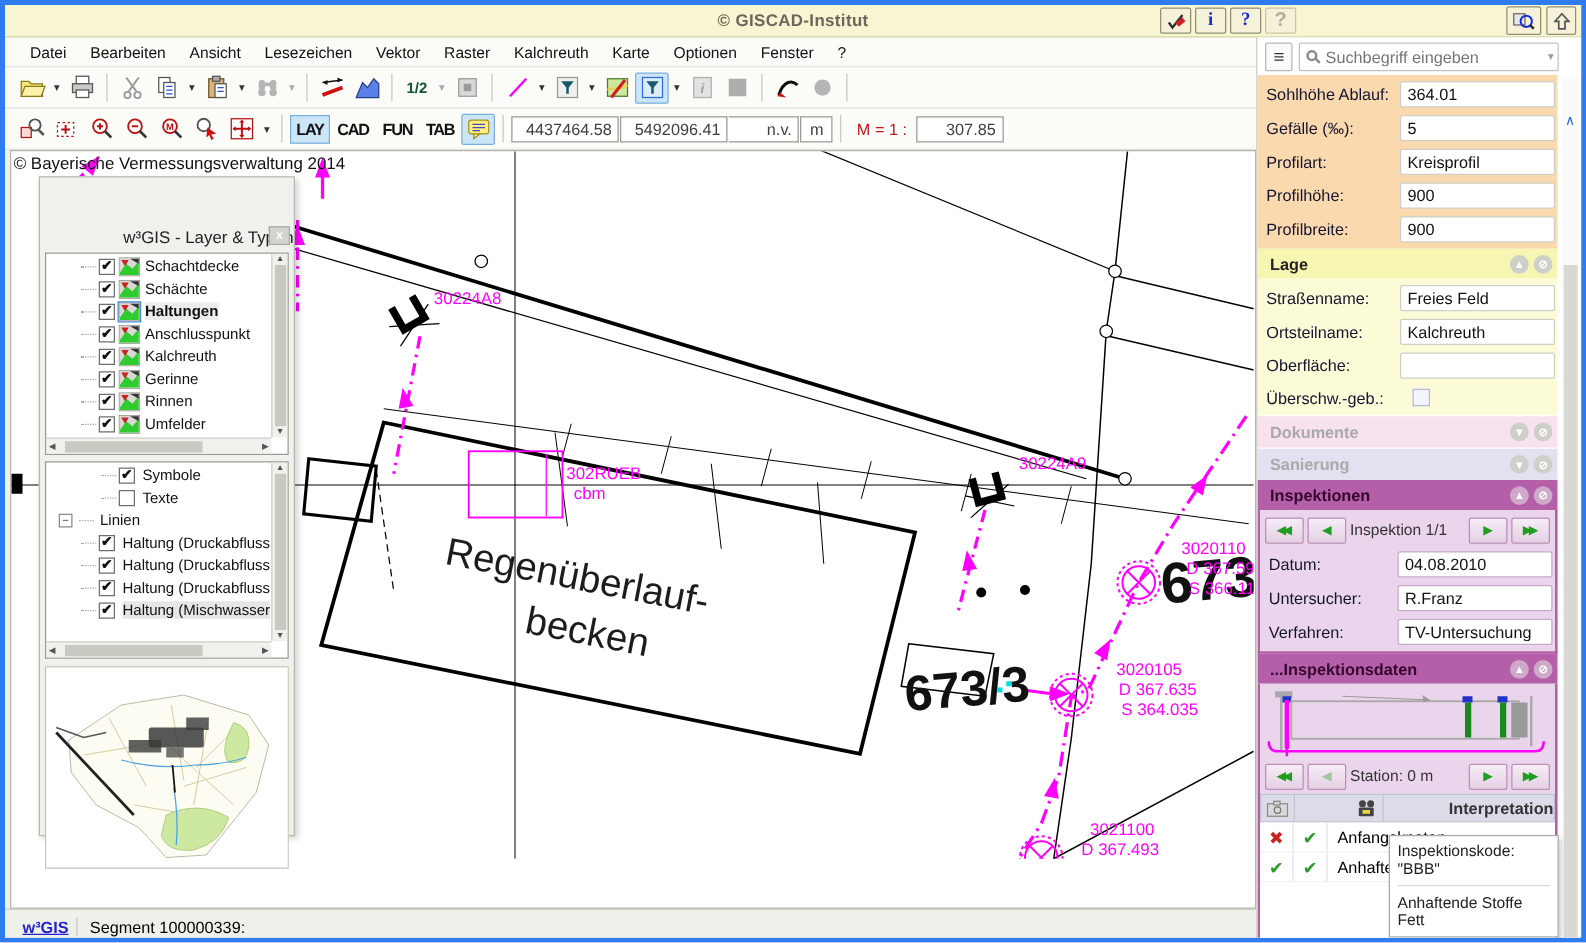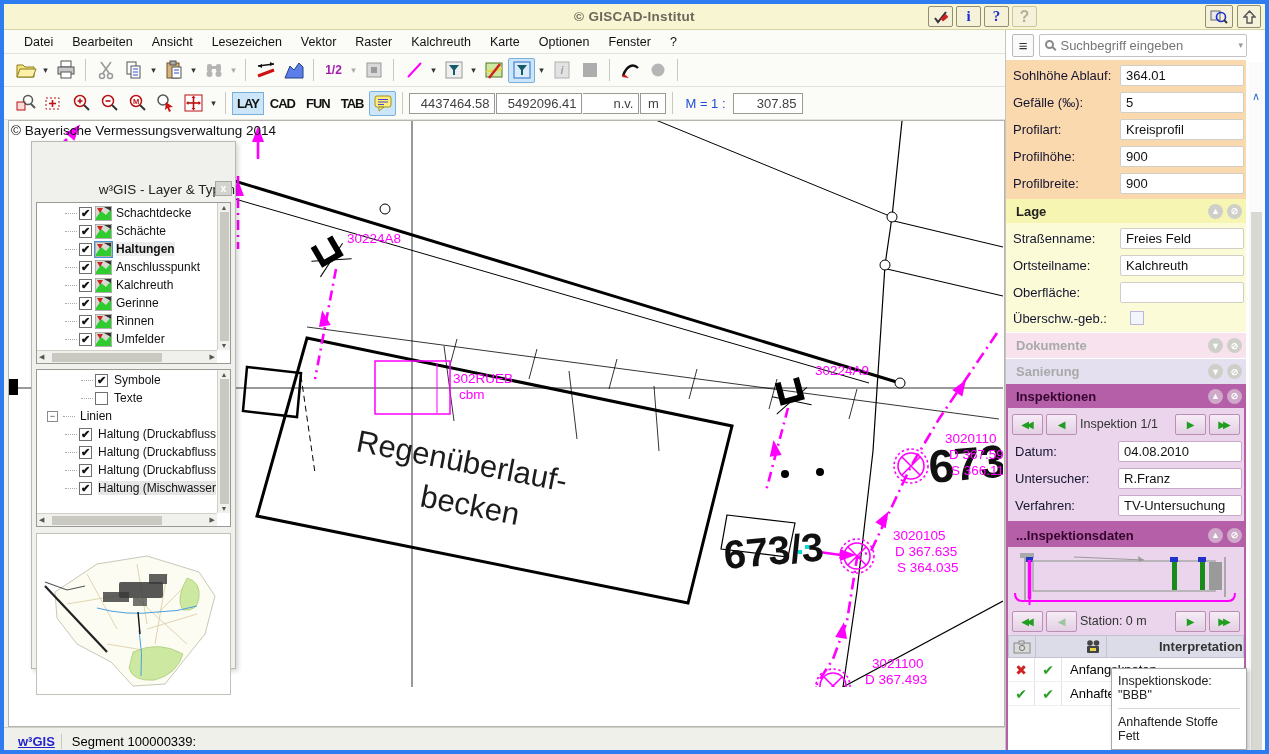--- a/index.html
+++ b/index.html
@@ -19,25 +19,25 @@
   
   .menubar{height:24px;background:#fbfbf8;border-bottom:1px solid #e2e2da;display:flex;align-items:center;gap:19px;padding-left:20px;font-size:12.5px;color:#111;}
   .menubar span{cursor:default;}
   
   .toolbar{height:33px;background:#fbfbf8;border-bottom:1px solid #e2e2da;display:flex;align-items:center;padding-left:8px;gap:1px;}
   .ti{width:27px;height:25px;display:flex;align-items:center;justify-content:center;border-radius:2px;}
   .ti.active{background:#cde6f7;border:1px solid #7ab0dd;}
   .dd{width:11px;font-size:9px;color:#333;text-align:center;}
   .dd.dis{color:#aaa;}
   .sep{width:1px;height:22px;background:#c9c9c2;margin:0 5px;}
-  .half{font-size:12px;font-weight:bold;color:#a21caf;}
+  .half{font-size:12px;font-weight:bold;color:#14532d;}
   .modebtn{height:23px;padding:0 4px;border:1px solid transparent;font-size:13px;font-weight:bold;letter-spacing:-1px;color:#111;display:flex;align-items:center;font-stretch:condensed;}
   .modebtn.active{background:#cde6f7;border-color:#7ab0dd;}
   .coordbox{height:21px;border:1px solid #9a9a94;background:#fff;font-size:13px;color:#404040;display:flex;align-items:center;justify-content:flex-end;padding:0 5px;}
-  .lbl{font-size:13px;color:#1d4ed8;margin:0 6px;}
+  .lbl{font-size:13px;color:#b91c1c;margin:0 6px;}
   
   .map{position:relative;flex:1;background:#fff;border:1px solid #b5b5ad;margin-left:4px;overflow:hidden;}
   .mapsvg{position:absolute;left:0;top:0;}
   
   .statusbar{height:27px;background:#f0f0ea;border-top:1px solid #cfcfc7;display:flex;align-items:center;font-size:13px;gap:10px;padding-left:8px;}
   .brand{color:#2222cc;font-weight:bold;text-decoration:underline;padding:0 6px;border-right:1px solid #c9c9c1;}
   
   .lp{position:absolute;left:22px;top:20px;width:205px;height:528px;background:#f0f0ec;border:1px solid #b9b9b1;box-shadow:2px 2px 5px rgba(0,0,0,.18);}
   .lp-title{height:25px;display:flex;align-items:center;justify-content:flex-end;font-size:13.5px;color:#222;position:relative;margin-top:35px;}
   .lp-close{position:absolute;right:3px;top:4px;width:17px;height:15px;background:#d4d4cf;border:1px solid #a9a9a2;color:#fff;font-size:10px;font-weight:bold;display:flex;align-items:center;justify-content:center;}

